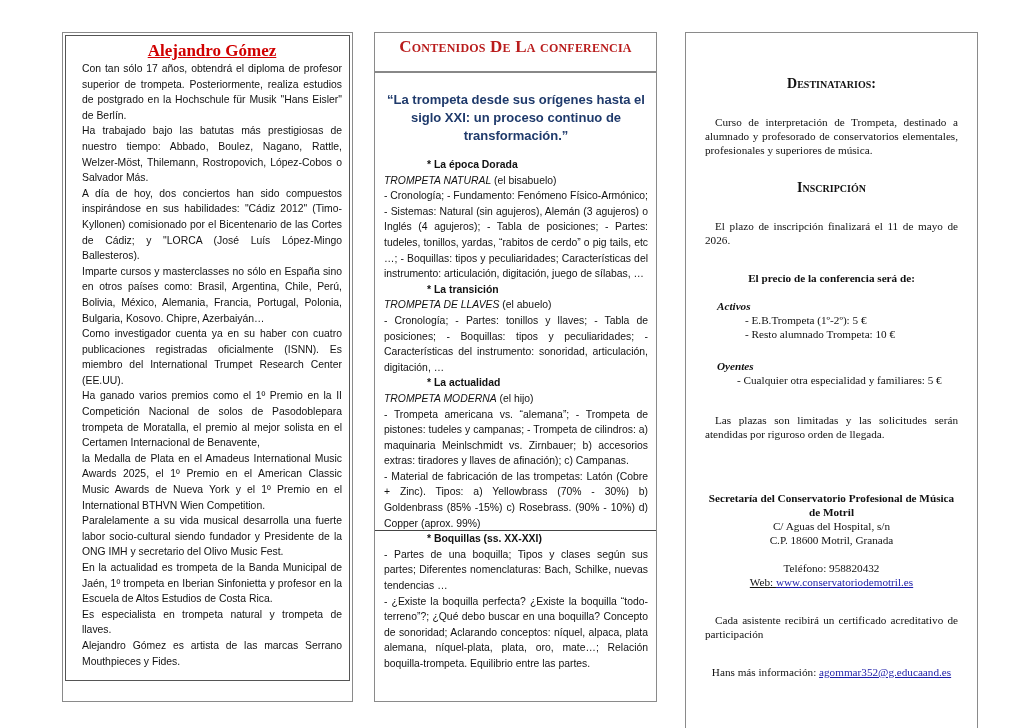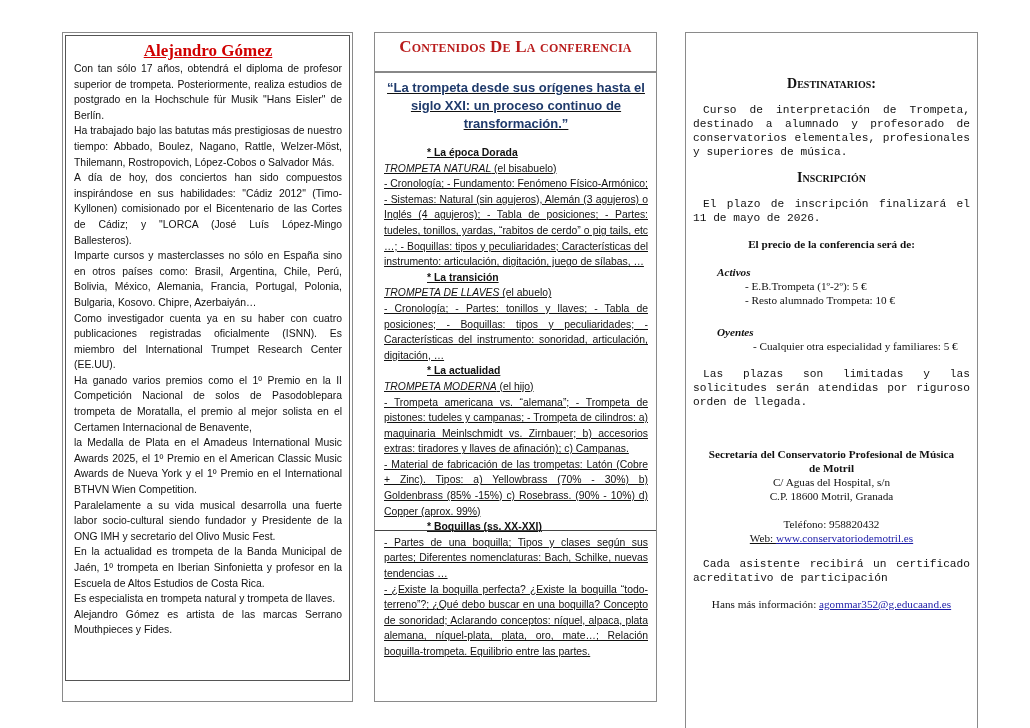--- a/index.html
+++ b/index.html
@@ -1,35 +1,35 @@
 <!DOCTYPE html>
 <html><head>
 <meta charset="utf-8">
 <style>
   html, body { margin:0; padding:0; background:#ffffff; }
   body { width:1030px; height:728px; position:relative; overflow:hidden; }
   .panel { position:absolute; box-sizing:border-box; border:1px solid #8a8a8a; background:#fff; }
   #left-outer { left:62px; top:32px; width:291px; height:670px; }
-  #left-inner { position:absolute; left:2px; top:2px; right:2px; height:646px; border:1px solid #555; box-sizing:border-box; padding:6px 7px 0 8px; }
+  #left-inner { position:absolute; left:2px; top:2px; right:2px; height:646px; border:1px solid #555; box-sizing:border-box; padding:6px 7px 0 16px; }
   .calibri { font-family:"Liberation Sans", sans-serif; font-size:10.4px; line-height:15.6px; color:#111; text-align:justify; }
   .calibri p { margin:0; }
   .left-title { font-family:"Liberation Serif", serif; font-weight:bold; font-size:17px; color:#d00000; text-decoration:underline; text-align:center; line-height:18px; margin:0 0 1px 0; }
 
   #mid-outer { left:374px; top:32px; width:283px; height:670px; }
   #mid-title { position:absolute; left:0; right:0; top:0; height:40px; border-bottom:2px solid #888; text-align:center; box-sizing:border-box; padding-top:4px; }
   .smallcaps-red { font-family:"Liberation Serif", serif; font-weight:bold; color:#b91c1c; font-variant:small-caps; font-size:17px; letter-spacing:0.2px; }
-  #mid-body { position:absolute; left:0; right:0; top:40px; height:458px; border-bottom:1.5px solid #444; box-sizing:border-box; padding:0 8px 0 9px;text-decoration:underline; }
+  #mid-body { position:absolute; left:0; right:0; top:40px; height:458px; border-bottom:1.5px solid #444; box-sizing:border-box; padding:12px 8px 0 9px; }
   .mid-quote { font-family:"Liberation Sans", sans-serif; font-weight:bold; color:#1f3a6b; font-size:13px; line-height:18px; text-align:center; margin:6px 0 12px 0; }
   .mid-head { font-weight:bold; padding-left:43px; }
   .ital { font-style:italic; }
 
   #right-outer { left:685px; top:32px; width:293px; height:700px; padding:0 7px; }
   .tnr { font-family:"Liberation Serif", serif; font-size:11.2px; line-height:14px; color:#111; }
   .r-head { font-family:"Liberation Serif", serif; font-weight:bold; font-variant:small-caps; font-size:14px; text-align:center; margin:0; }
-  .r-par { text-align:justify; text-indent:10px; margin:0;font-family:Liberation Mono, monospace; }
+  .r-par { text-align:justify; text-indent:10px; margin:12px; }
   .r-center { text-align:center; margin:0; }
   .r-bold { font-weight:bold; }
   a.lnk { color:#1a1aa6; text-decoration:underline; }
   .web-line { text-decoration:underline; }
 </style>
 </head>
 <body>
 
 <div class="panel" id="left-outer">
   <div id="left-inner" class="calibri">
@@ -84,21 +84,21 @@
   <div style="height:12px"></div>
   <p class="r-par">El plazo de inscripción finalizará el 11 de mayo de 2026.</p>
   <div style="height:12px"></div>
   <p class="r-center r-bold">El precio de la conferencia será de:</p>
   <div style="height:14px"></div>
   <p style="margin:0 0 0 24px;font-weight:bold;font-style:italic">Activos</p>
   <p style="margin:0 0 0 52px">- E.B.Trompeta (1º-2º): 5 €</p>
   <p style="margin:0 0 4px 52px">- Resto alumnado Trompeta: 10 €</p>
   <div style="height:14px"></div>
   <p style="margin:0 0 0 24px;font-weight:bold;font-style:italic">Oyentes</p>
-  <p style="margin:0 0 0 60px">- Cualquier otra especialidad y familiares: 5 €</p>
+  <p style="margin:0 0 0 44px">- Cualquier otra especialidad y familiares: 5 €</p>
   <div style="height:14px"></div>
   <p class="r-par">Las plazas son limitadas y las solicitudes serán atendidas por riguroso orden de llegada.</p>
   <div style="height:14px"></div>
   <div style="height:24px"></div>
   <p class="r-center r-bold" style="padding:0 14px">Secretaría del Conservatorio Profesional de Música de Motril</p>
   <p class="r-center">C/ Aguas del Hospital, s/n</p>
   <p class="r-center">C.P. 18600 Motril, Granada</p>
   <div style="height:14px"></div>
   <p class="r-center">Teléfono: 958820432</p>
   <p class="r-center"><span class="web-line">Web: </span><a class="lnk">www.conservatoriodemotril.es</a></p>

